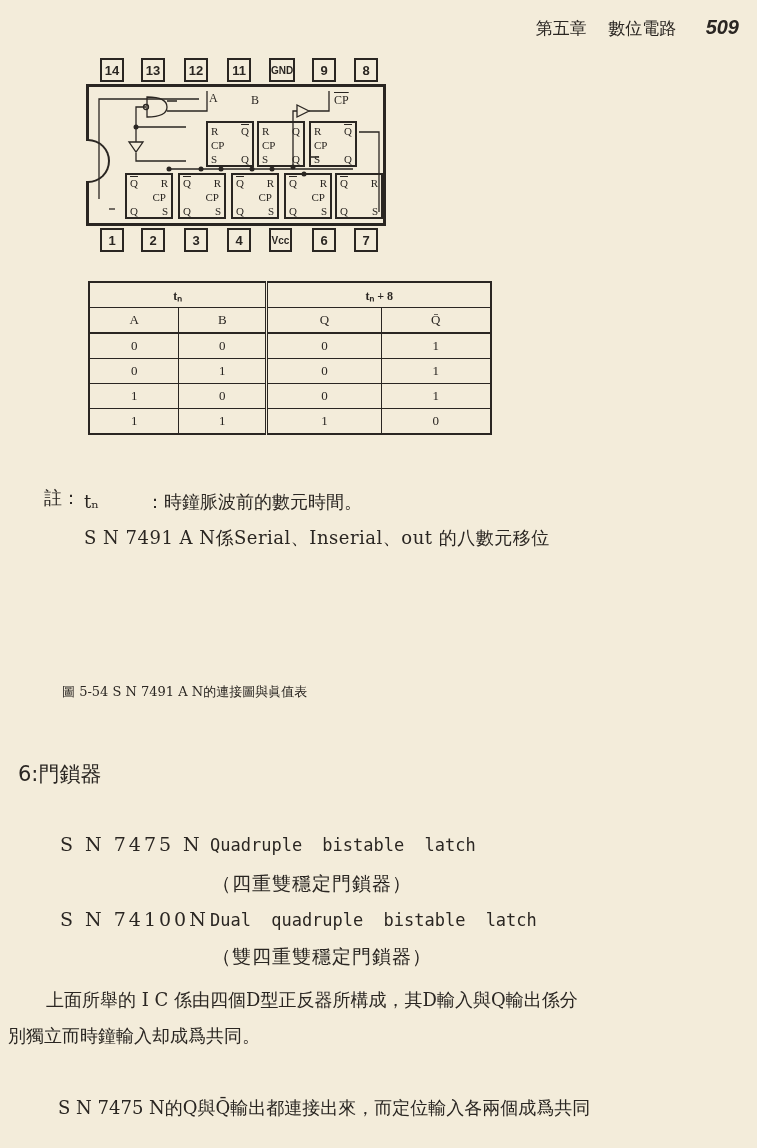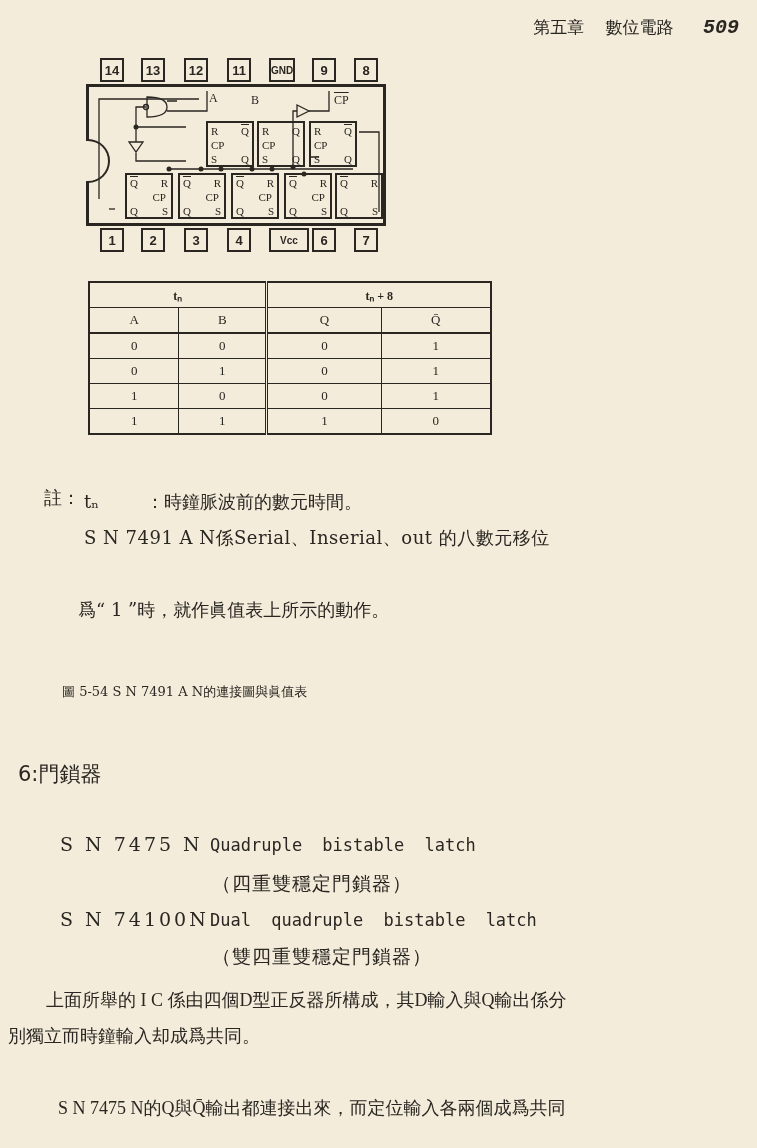--- a/index.html
+++ b/index.html
@@ -8,21 +8,21 @@
     background:#f3ecda;
     font-family:"DejaVu Serif", serif;
     color:#2a2622;
   }
   .abs { position:absolute; }
   .header {
     top:16px; right:18px; font-size:17px; white-space:nowrap;
   }
   .header .chapter { font-family:"DejaVu Serif", serif; margin-right:16px; }
   .header .section { font-family:"DejaVu Serif", serif; margin-right:24px; }
-  .header .page-no { font-family:Liberation Mono, monospace; font-weight:bold; font-style:italic; font-size:20px; }
+  .header .page-no { font-family:Liberation Sans, sans-serif; font-weight:bold; font-style:italic; font-size:20px; }
 
   
   .ic { left:86px; top:58px; width:300px; height:196px; }
   .pin {
     position:absolute; width:24px; height:24px; border:2px solid #2a2622; background:#f3ecda;
     font-family:"Liberation Sans", sans-serif; font-weight:bold; font-size:13px;
     display:flex; align-items:center; justify-content:center; box-sizing:border-box;
   }
   .pin.small { font-size:10px; }
   .chip {
@@ -49,21 +49,21 @@
   .tt tbody tr:first-child td { border-top:2.5px solid #2a2622; }
 
   .over { text-decoration:overline; }
 
   .note { font-size:18px; line-height:36px; }
   .caption { left:62px; top:683px; font-size:13px; }
   .sec-title { left:18px; top:760px; font-family:"DejaVu Sans", sans-serif; font-size:21px; }
   .part-line { font-size:19px; letter-spacing:1px;margin-top:36px; }
   .part-line .pn { display:inline-block; width:150px; letter-spacing:3px; }
   .part-line .en { font-family:"DejaVu Sans Mono", monospace; font-size:17px; word-spacing:10px; letter-spacing:0; }
-  .para { font-size:18px; line-height:36px;font-family:Liberation Serif, serif; }
+  .para { font-size:18px; line-height:36px; }
 </style>
 </head>
 <body>
 
 <div class="abs header">
   <span class="chapter">第五章</span>
   <span class="section">數位電路</span>
   <span class="page-no">509</span>
 </div>
 
@@ -165,21 +165,21 @@
         <span style="right:3px;top:2px">R</span>
         <span style="left:3px;top:30px">Q</span>
         <span style="right:3px;top:30px">S</span>
       </div>
   </div>
 
   <div class="pin" style="left:14px;top:170px">1</div>
   <div class="pin" style="left:55px;top:170px">2</div>
   <div class="pin" style="left:98px;top:170px">3</div>
   <div class="pin" style="left:141px;top:170px">4</div>
-  <div class="pin small" style="left:183px;top:170px;width:40px">Vcc</div>
+  <div class="pin small" style="left:183px;top:170px;width:23px">Vcc</div>
   <div class="pin" style="left:226px;top:170px">6</div>
   <div class="pin" style="left:268px;top:170px">7</div>
 </div>
 
 <table class="abs tt">
   <thead>
     <tr>
       <th colspan="2">tₙ</th>
       <th colspan="2" class="mid">tₙ + 8</th>
     </tr>
@@ -217,21 +217,20 @@
     </tr>
   </tbody>
 </table>
 
 <div class="abs note" style="left:44px;top:480px">註：</div>
 <div class="abs note" style="left:84px;top:484px;width:640px">
   <div><span style="display:inline-block;width:62px">tₙ</span><span>：時鐘脈波前的數元時間。</span></div>
   <div style="letter-spacing:0.5px">S N 7491 A N係Serial、Inserial、out 的八數元移位</div>
 </div>
 <div class="abs note" style="left:78px;top:592px;width:650px">
-  <div>爲“ 1 ”時，就作眞值表上所示的動作。</div>
 </div>
 
 <div class="abs caption">圖 5-54  S N 7491 A N的連接圖與眞值表</div>
 
 <div class="abs sec-title">6:門鎖器</div>
 
 <div class="abs part-line" style="left:60px;top:797px">
   <span class="pn">S N 7475 N</span><span class="en">Quadruple bistable latch</span>
 </div>
 <div class="abs part-line" style="left:212px;top:835px">（四重雙穩定門鎖器）</div>

